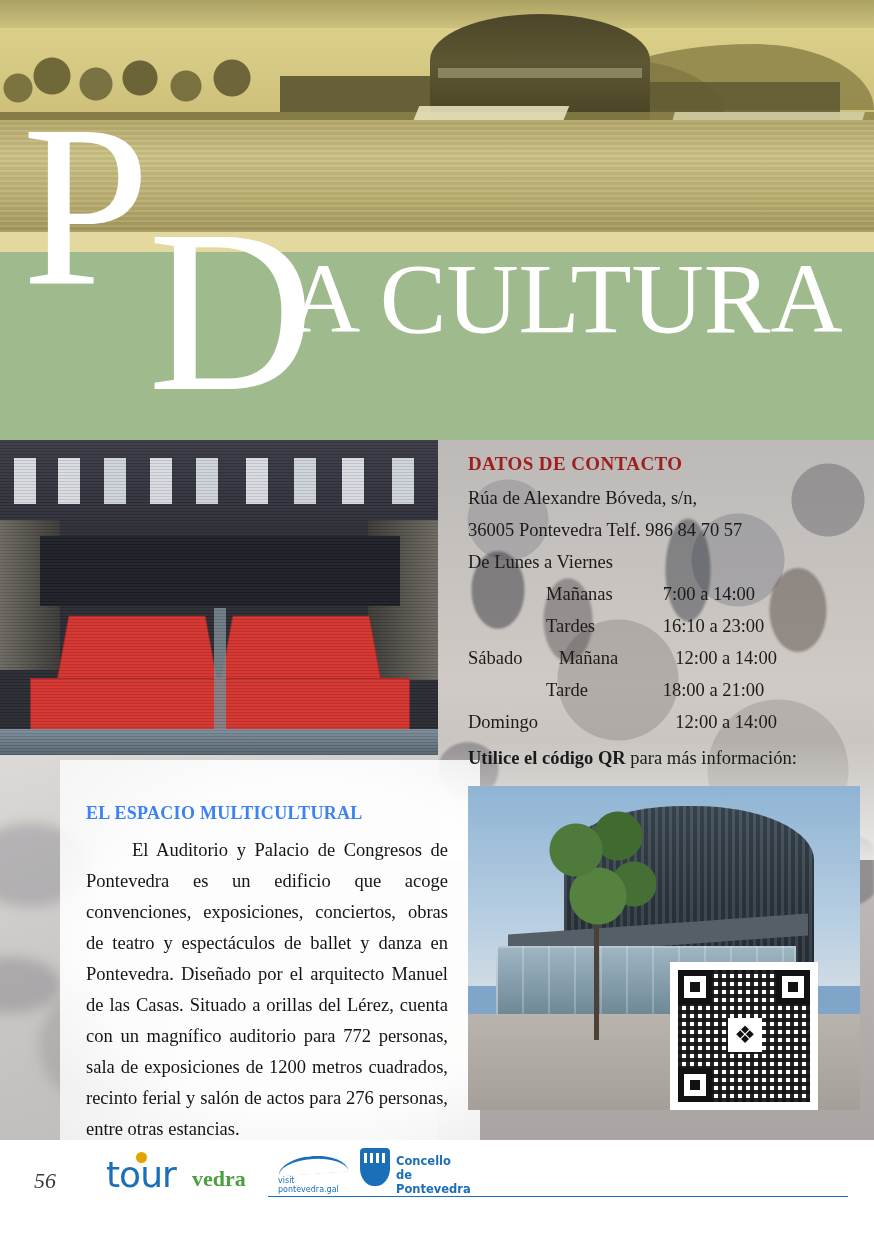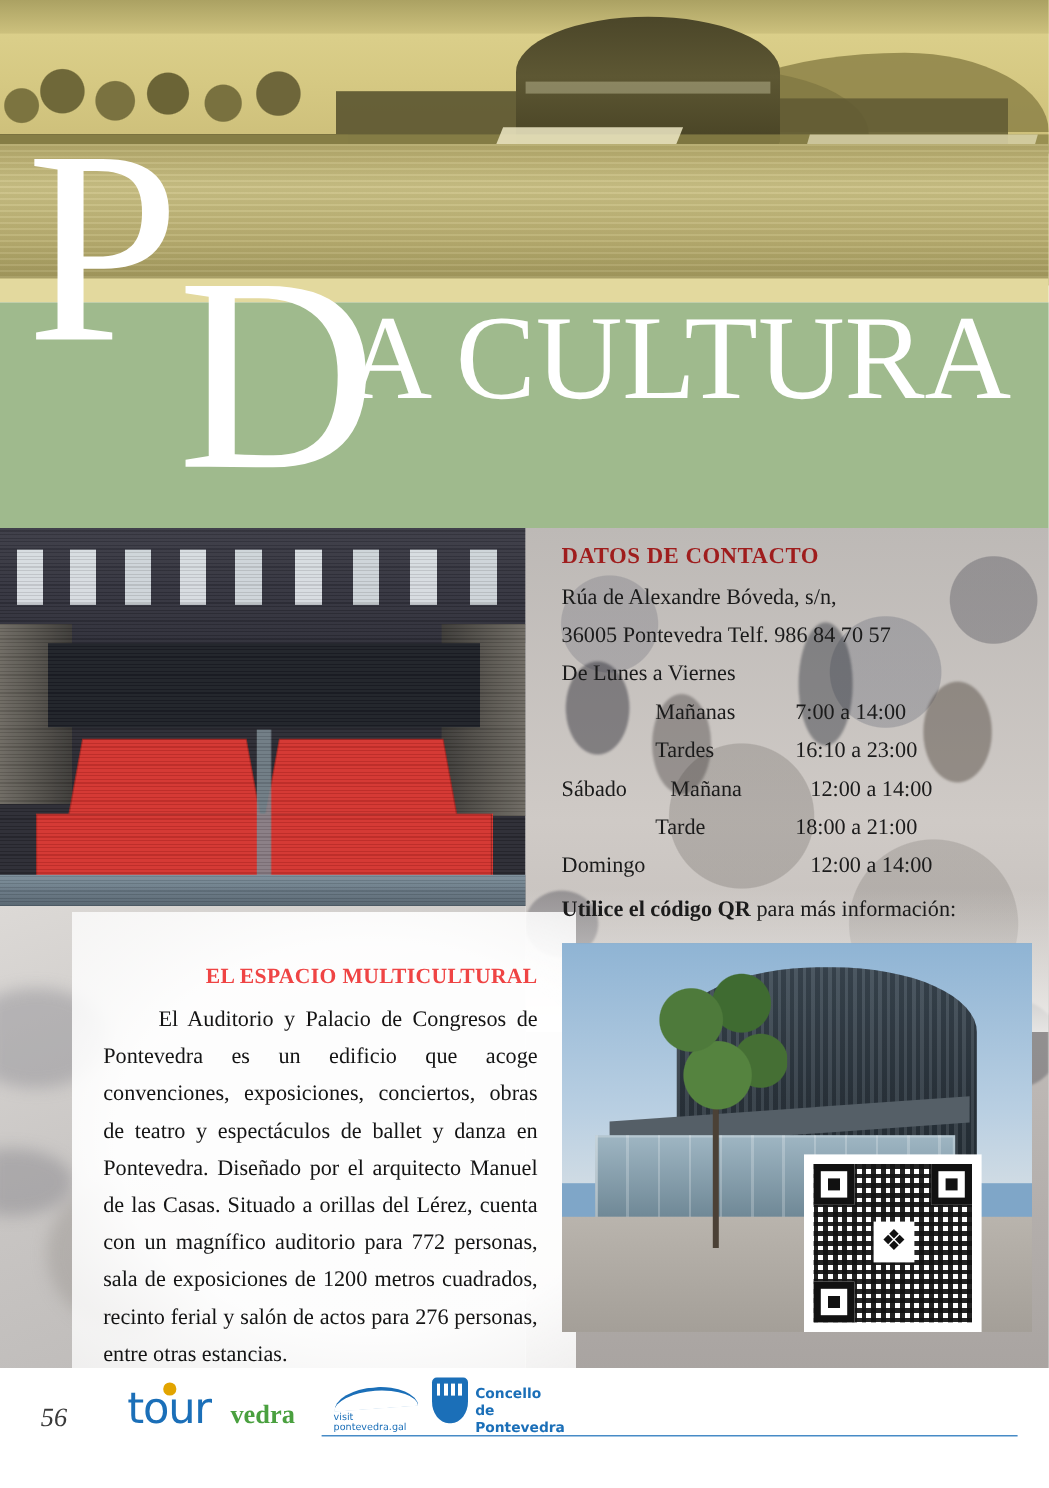--- a/index.html
+++ b/index.html
@@ -336,22 +336,22 @@
 
   
   .article {
     position: absolute; left: 86px; top: 798px; width: 362px;
     color: #141414;
     font-size: 18.5px;
     line-height: 31px;
   }
   .article h3 {
     margin: 0 0 6px 0;
-    text-align: right;
-    color: #ef4444;
+    text-align: left;
+    color: #3b82f6;
     font-size: 18px;
     letter-spacing: .3px;
     font-weight: bold;
   }
   .article p { margin: 0; text-indent: 46px; text-align: justify; }
 
   
   .page-num {
     position:absolute; left: 34px; top: 1168px;
     font-size: 22px; color: #3a3a3a; font-style: italic;

